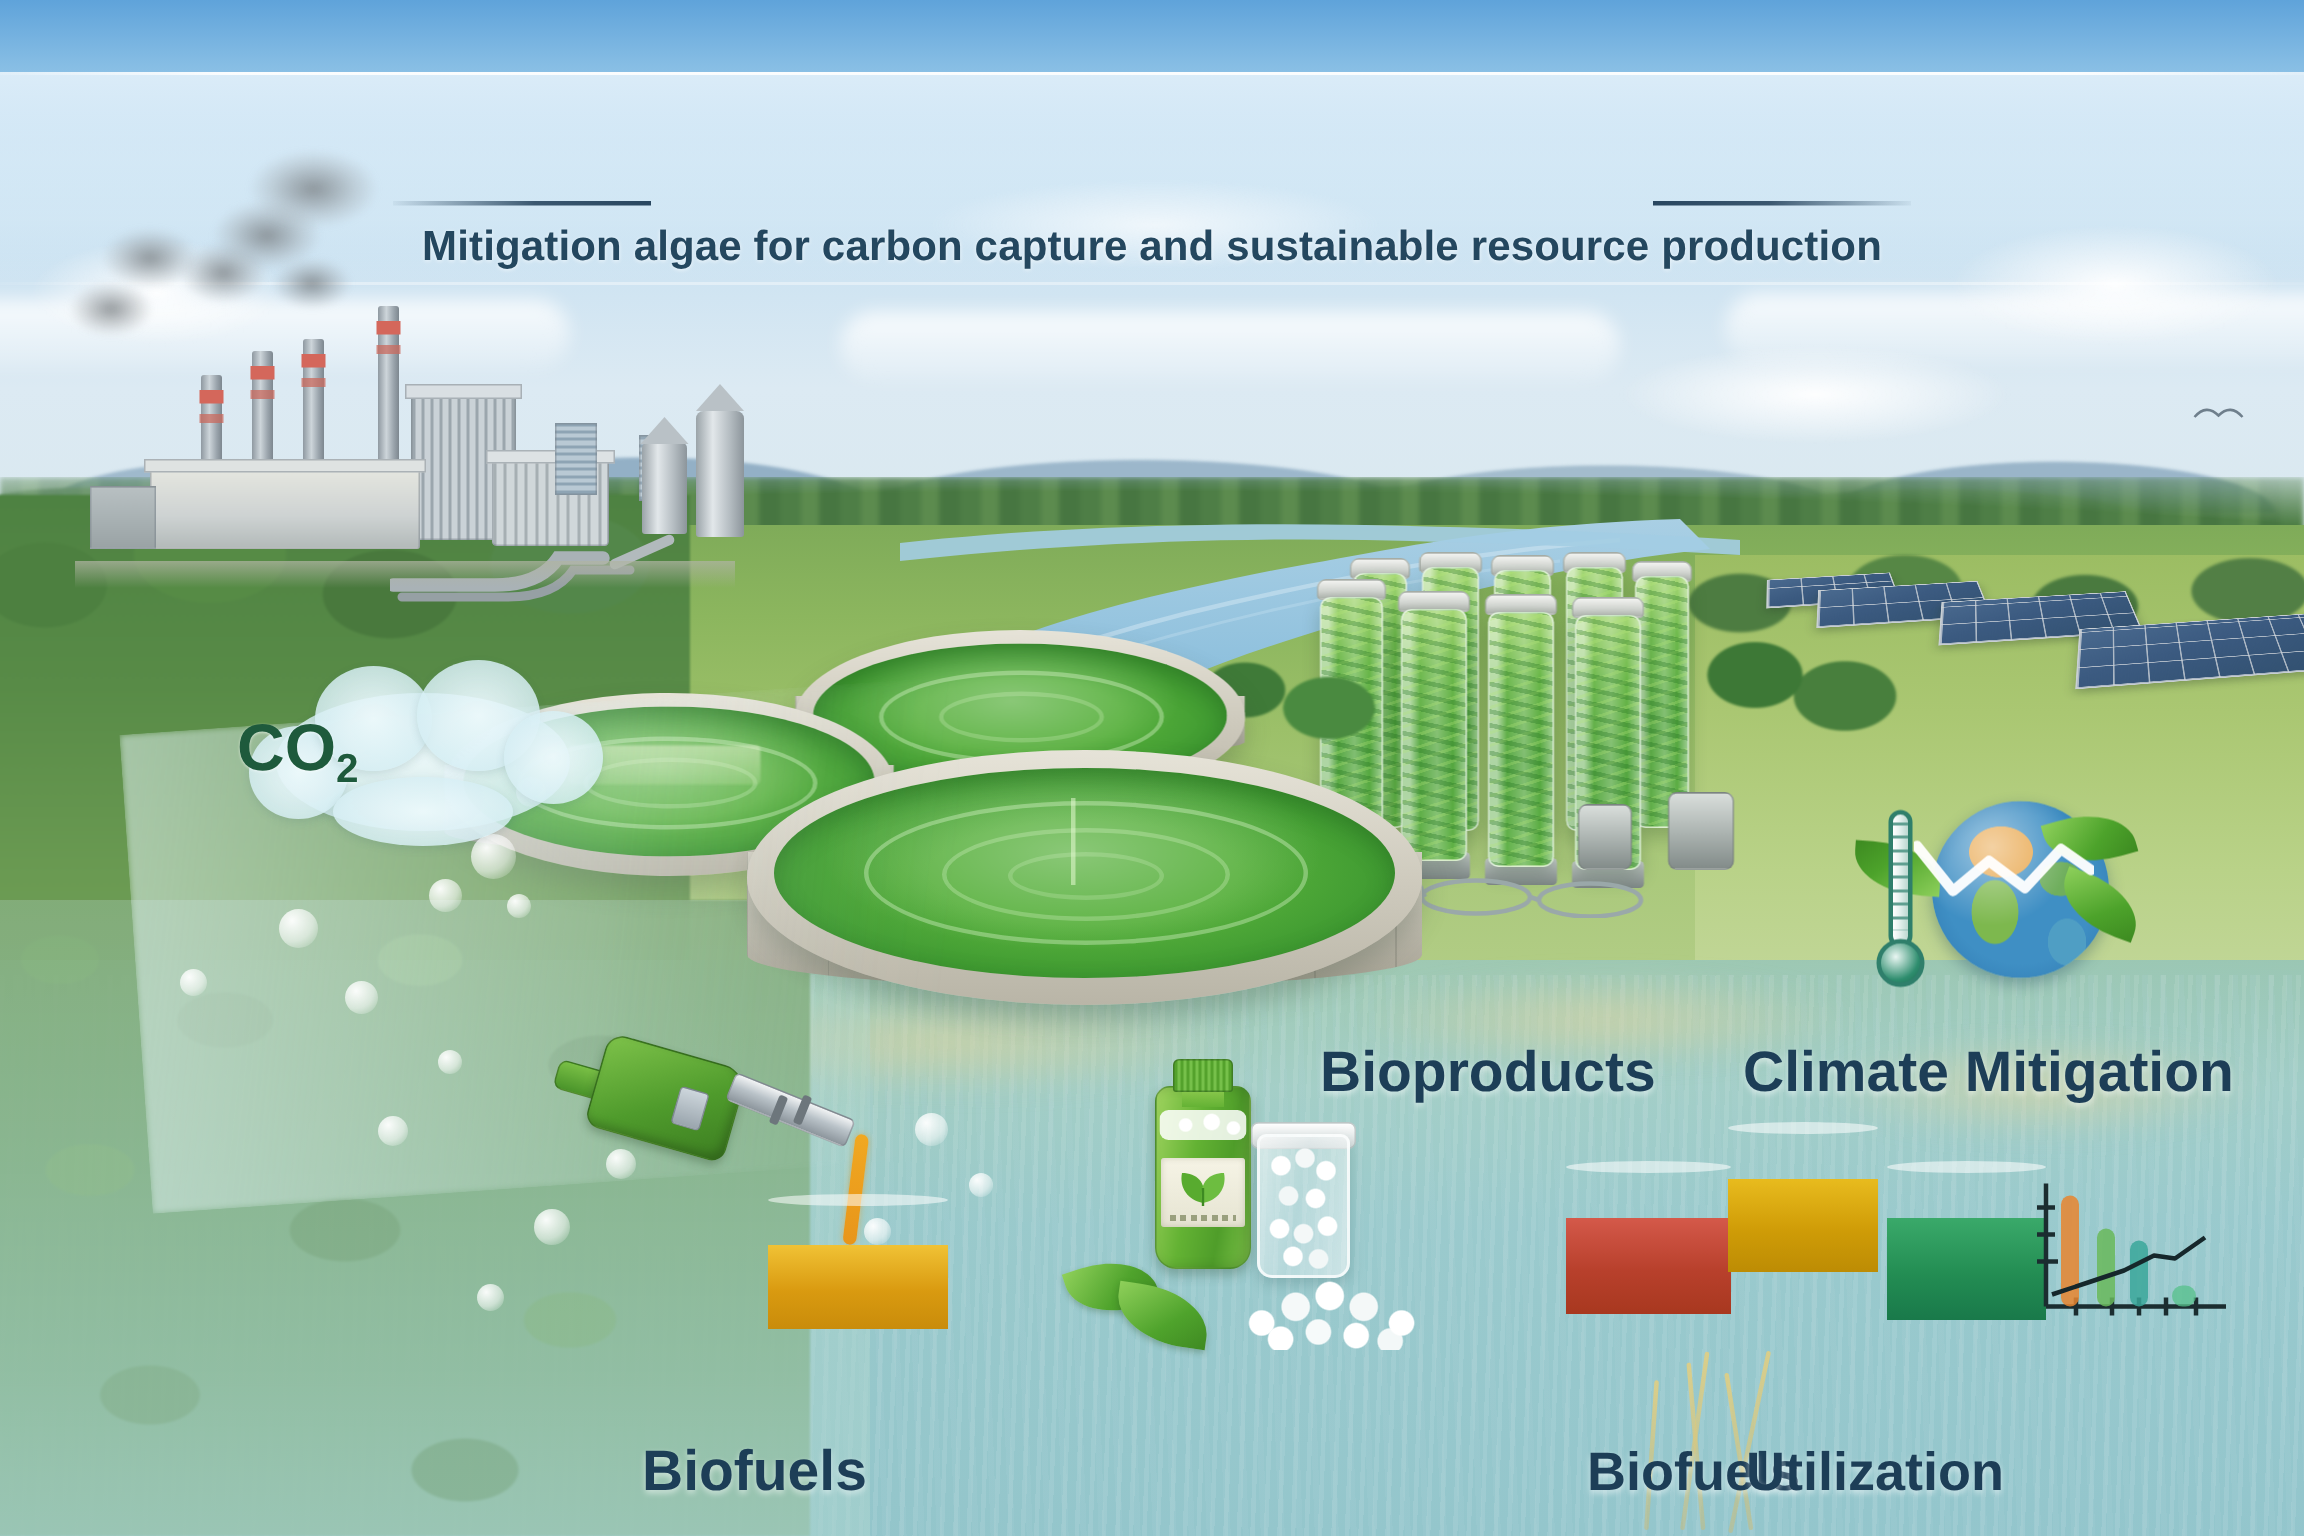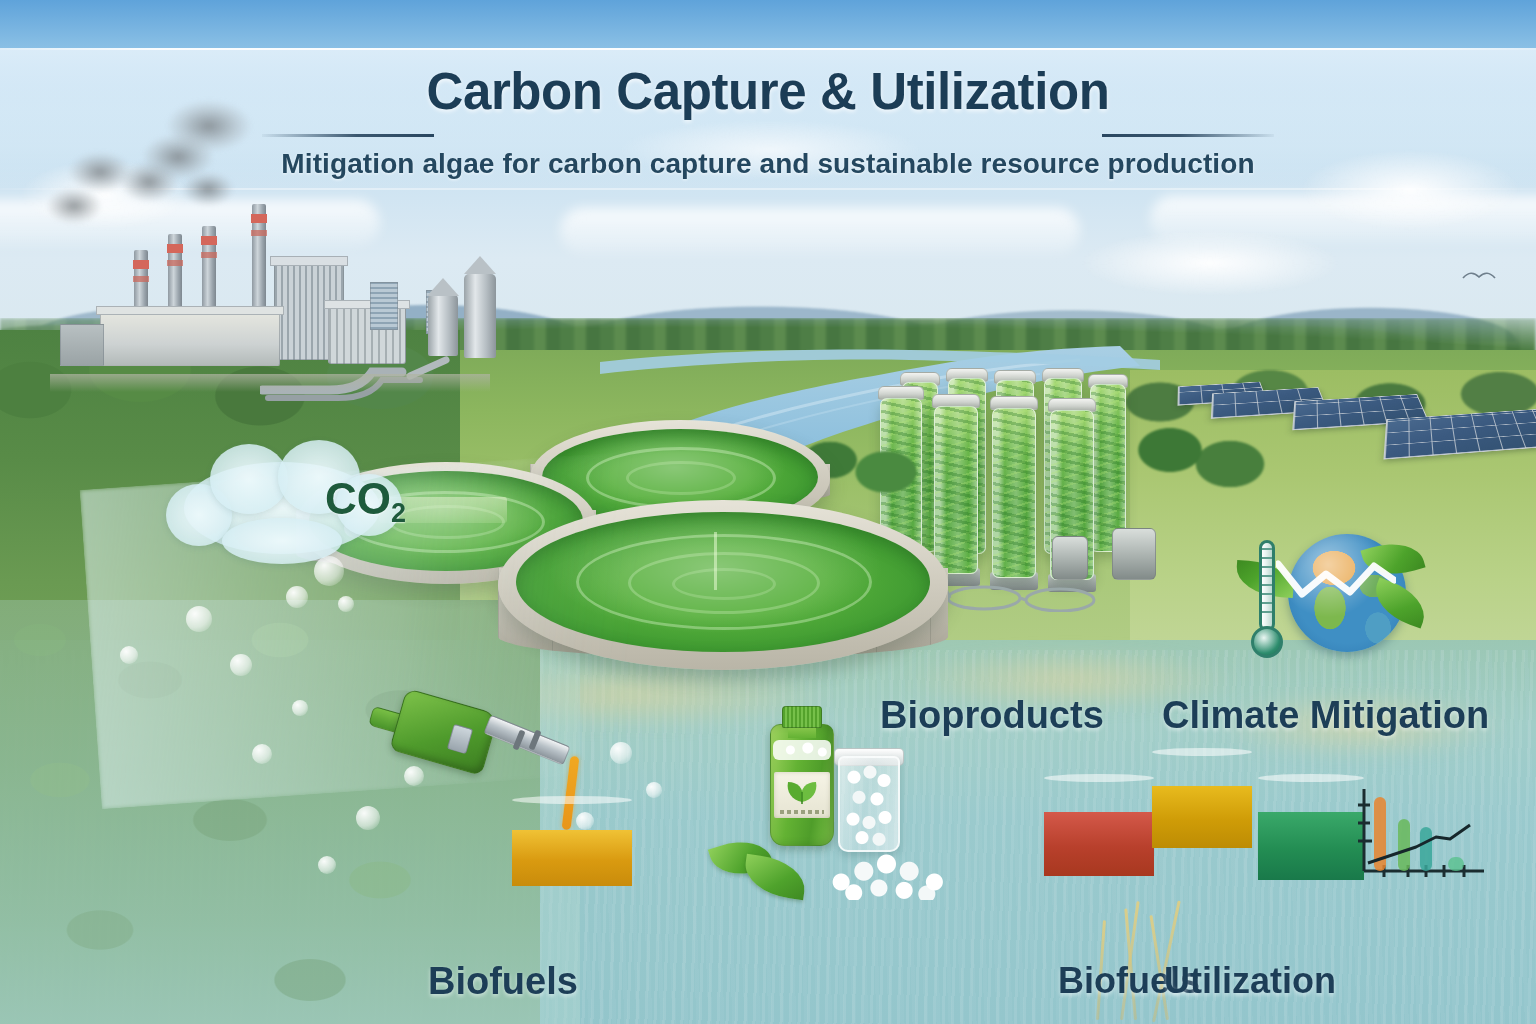--- a/index.html
+++ b/index.html
@@ -285,21 +285,21 @@
   
   .co2-cloud {
     position:absolute; left:158px; top:440px; width:248px; height:130px; z-index:30;
   }
   .co2-cloud .puff {
     position:absolute; border-radius:50%;
     background: radial-gradient(closest-side, rgba(236,248,251,.96), rgba(214,238,244,.85));
     box-shadow: 0 2px 6px rgba(60,100,110,.15);
   }
   .co2-text {
-    position:absolute; left:0; top:34px; width:248px; text-align:right;
+    position:absolute; left:0; top:34px; width:248px; text-align:left;
     font-size:44px; font-weight:700; color:#1e5a3c; z-index:3;
     text-shadow: 0 1px 2px rgba(255,255,255,.6);
   }
   .co2-text sub { font-size:27px; vertical-align:baseline; position:relative; top:8px; }
 
   .bubble {
     position:absolute; border-radius:50%;
     background: radial-gradient(circle at 34% 30%, rgba(255,255,255,.95), rgba(255,255,255,.55) 55%, rgba(255,255,255,.18) 80%, rgba(255,255,255,0));
   }
 
@@ -512,23 +512,20 @@
   <div class="cloud-band" style="left:1150px; top:196px; width:430px;"></div>
   <div class="cloud" style="left:20px; top:160px; width:170px; height:70px;"></div>
   <div class="cloud" style="left:1300px; top:150px; width:220px; height:80px;"></div>
   <div class="cloud" style="left:1080px; top:230px; width:260px; height:66px;"></div>
   <div class="cloud" style="left:620px; top:120px; width:300px; height:60px; opacity:.7;"></div>
 
   <svg style="position:absolute; left:1462px; top:268px;" width="34" height="16" viewBox="0 0 34 16">
     <path d="M1 10 Q9 1 17 9 Q25 1 33 10" stroke="#6f7f8c" stroke-width="1.7" fill="none"></path>
   </svg>
 
-  <div class="title-block">
-    <div class="title">Carbon Capture &amp; Utilization</div>
-  </div>
   <div class="rule left"></div>
   <div class="rule right"></div>
   <div class="subtitle">Mitigation algae for carbon capture and sustainable resource production</div>
 
   <div class="mtn mtn-row1"></div>
   <div class="mtn mtn-row2"></div>
   <div class="treeline"></div>
 
   <div class="midground"></div>
 

